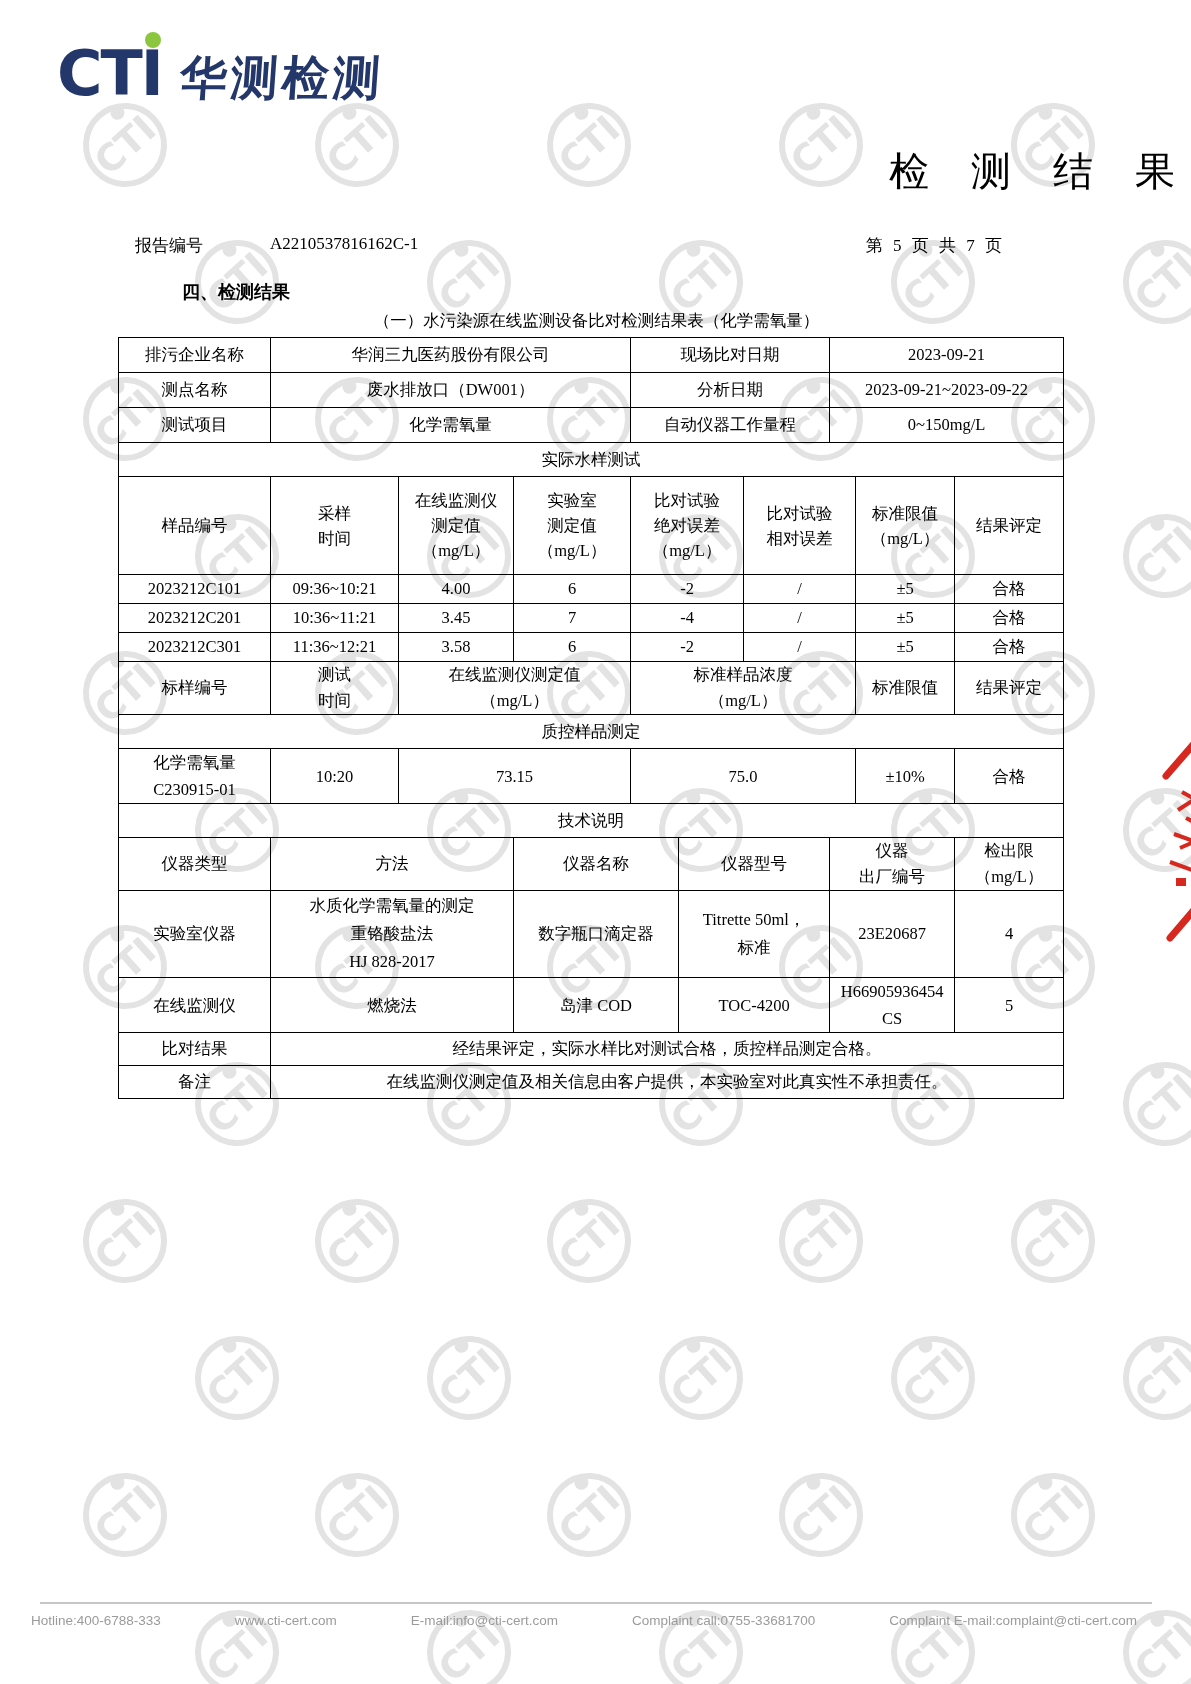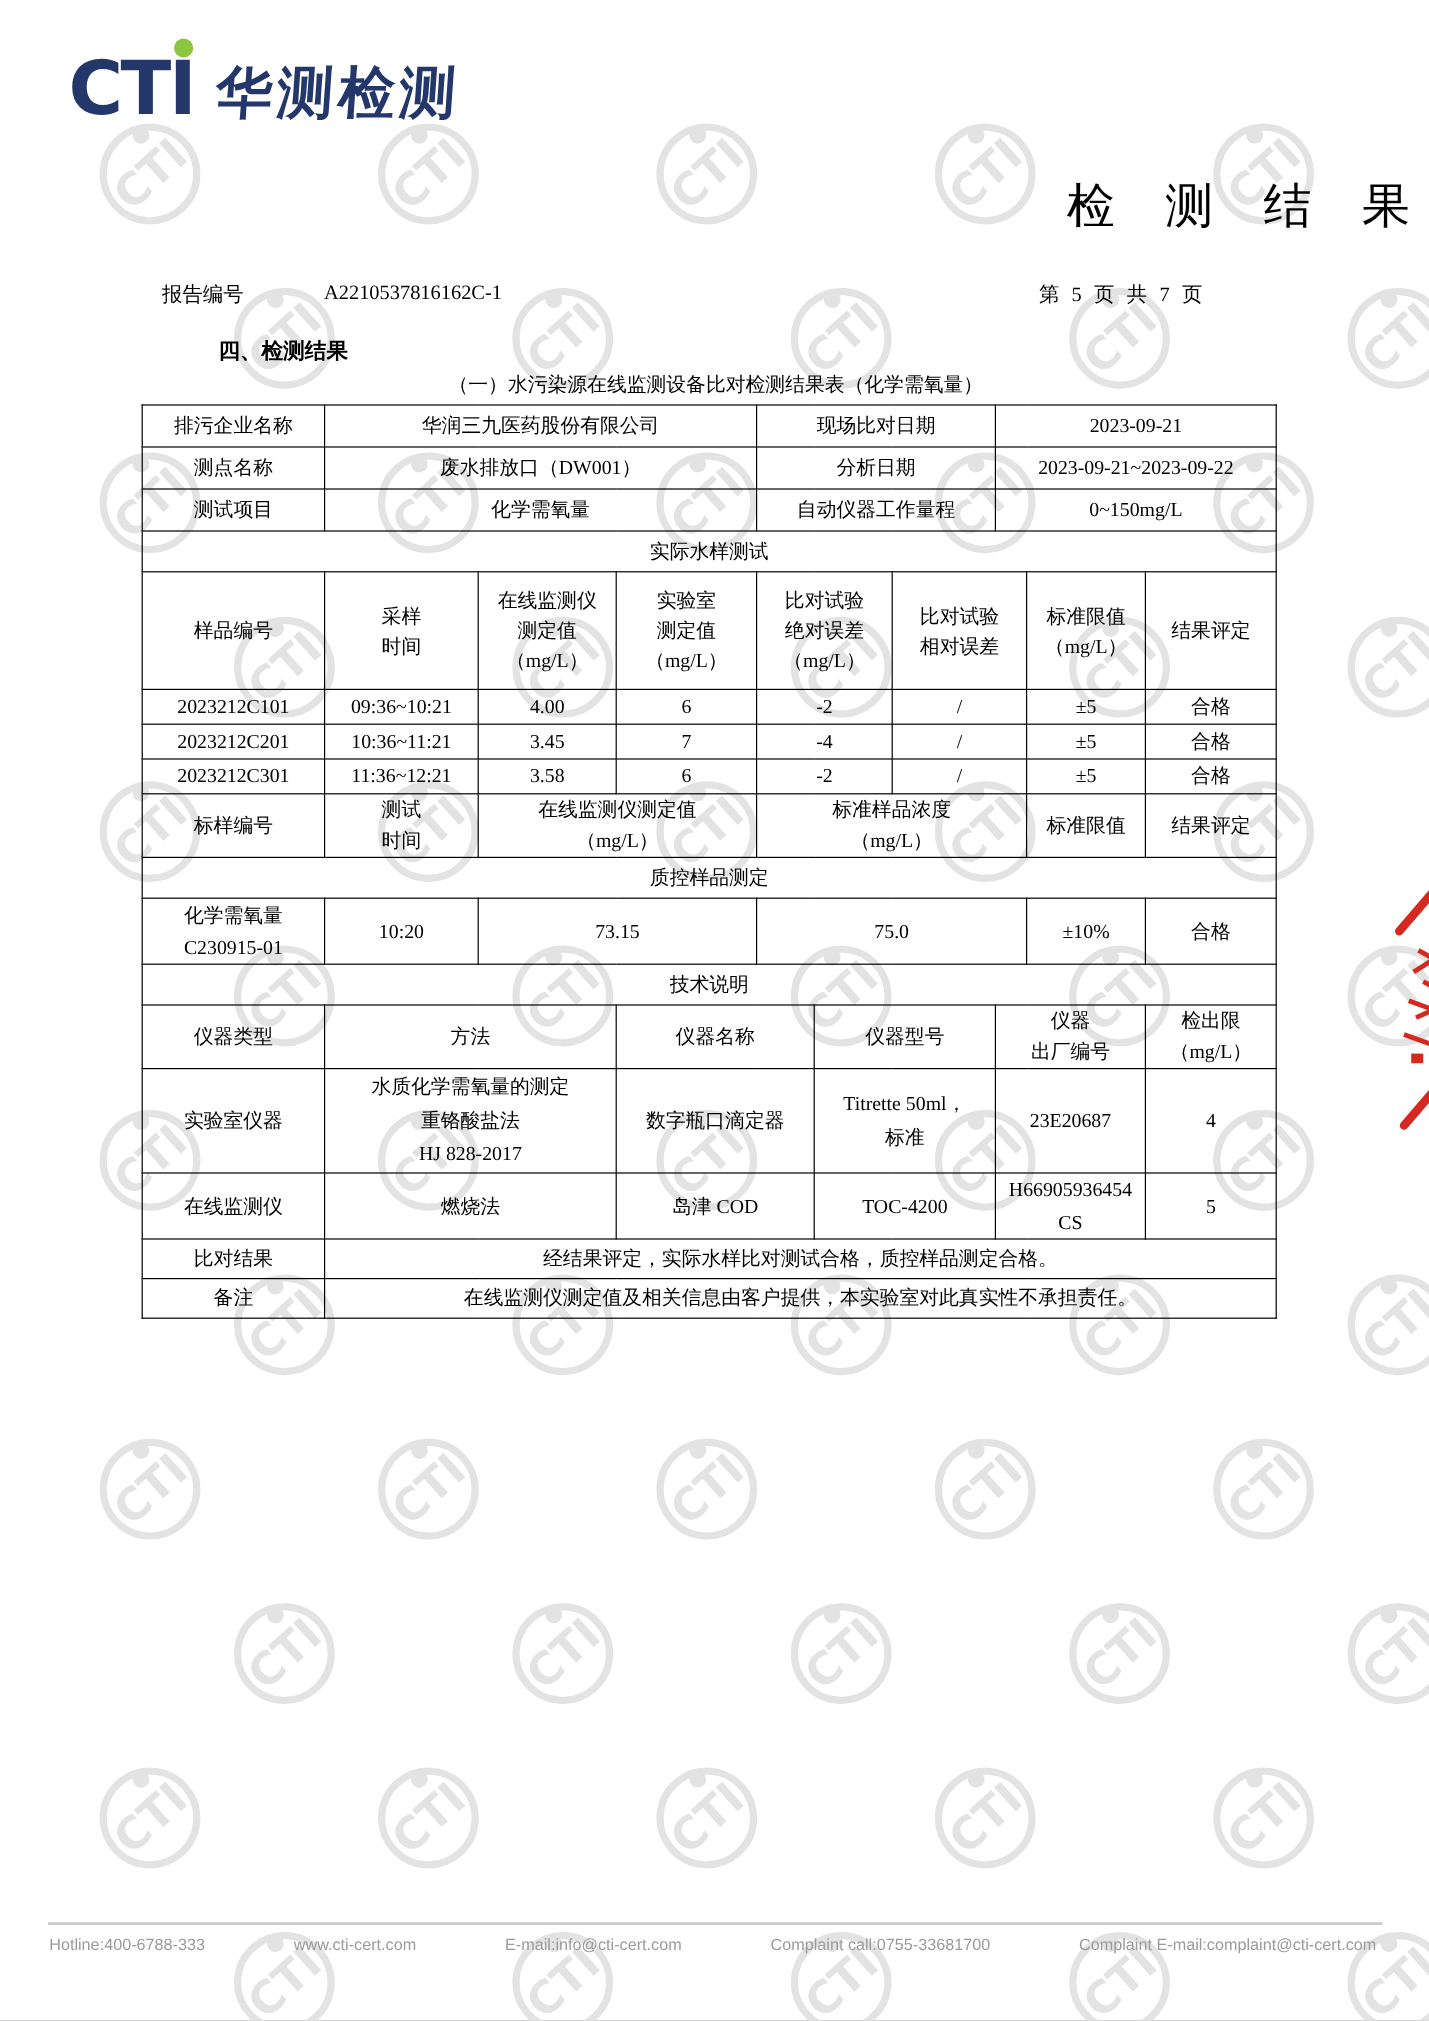--- a/index.html
+++ b/index.html
@@ -74,21 +74,21 @@
   td.techhdr{height:52px;line-height:26px;}
   td.lab88{height:86px;line-height:28px;}
   td.online56{height:54px;line-height:27px;}
   td.concl{height:32px;}
   td.left{text-align:left;padding-left:10px;}
   
   .stamp{position:absolute;left:1152px;top:730px;width:60px;height:215px;z-index:2;}
   
   .footer-rule{position:absolute;left:40px;top:1602px;width:1112px;height:2px;background:#c6c6c6;}
   .footer{
-    position:absolute;left:41px;top:1613px;width:1106px;
+    position:absolute;left:31px;top:1613px;width:1106px;
     display:flex;justify-content:space-between;
     font-family:"Liberation Sans","DejaVu Sans",sans-serif;
     font-size:13.5px;color:#9b9b9b;
   }
 </style>
 </head>
 <body>
 
 <div class="page">
 

